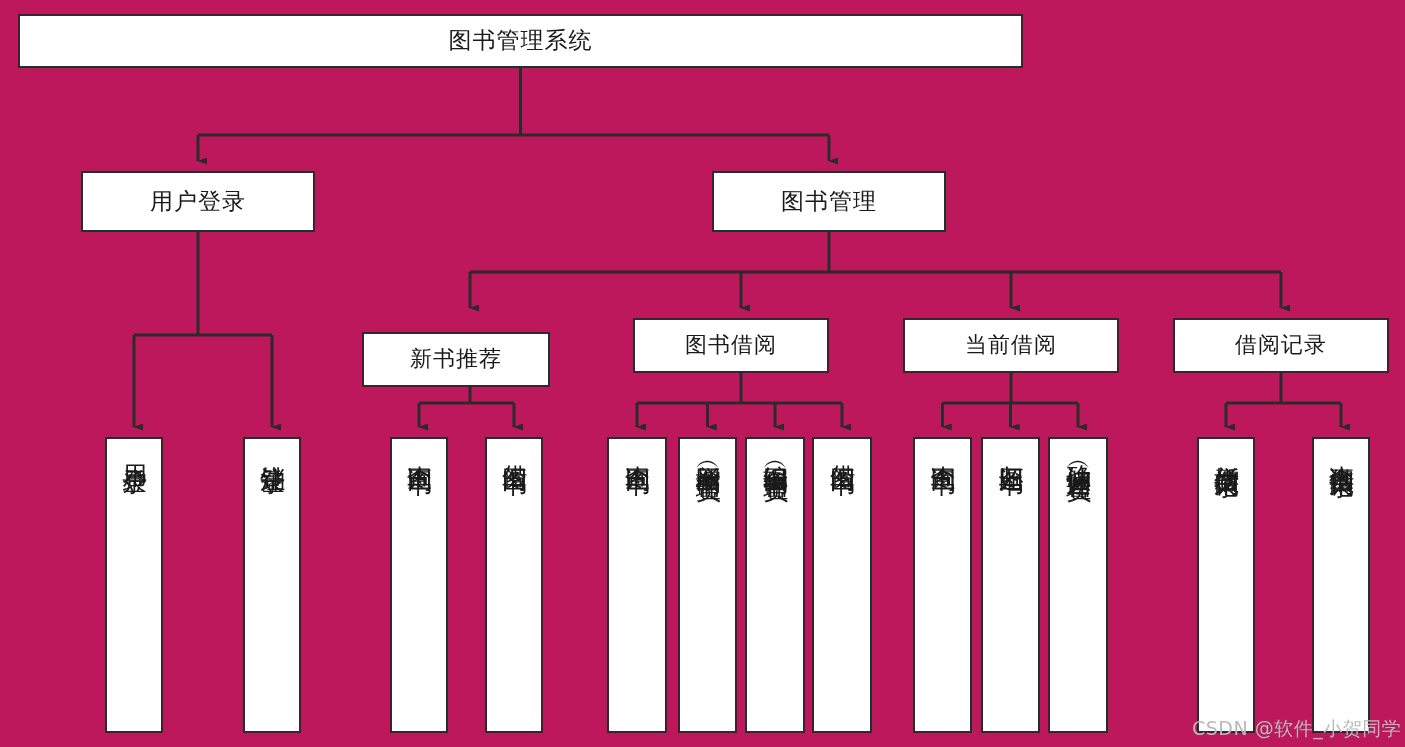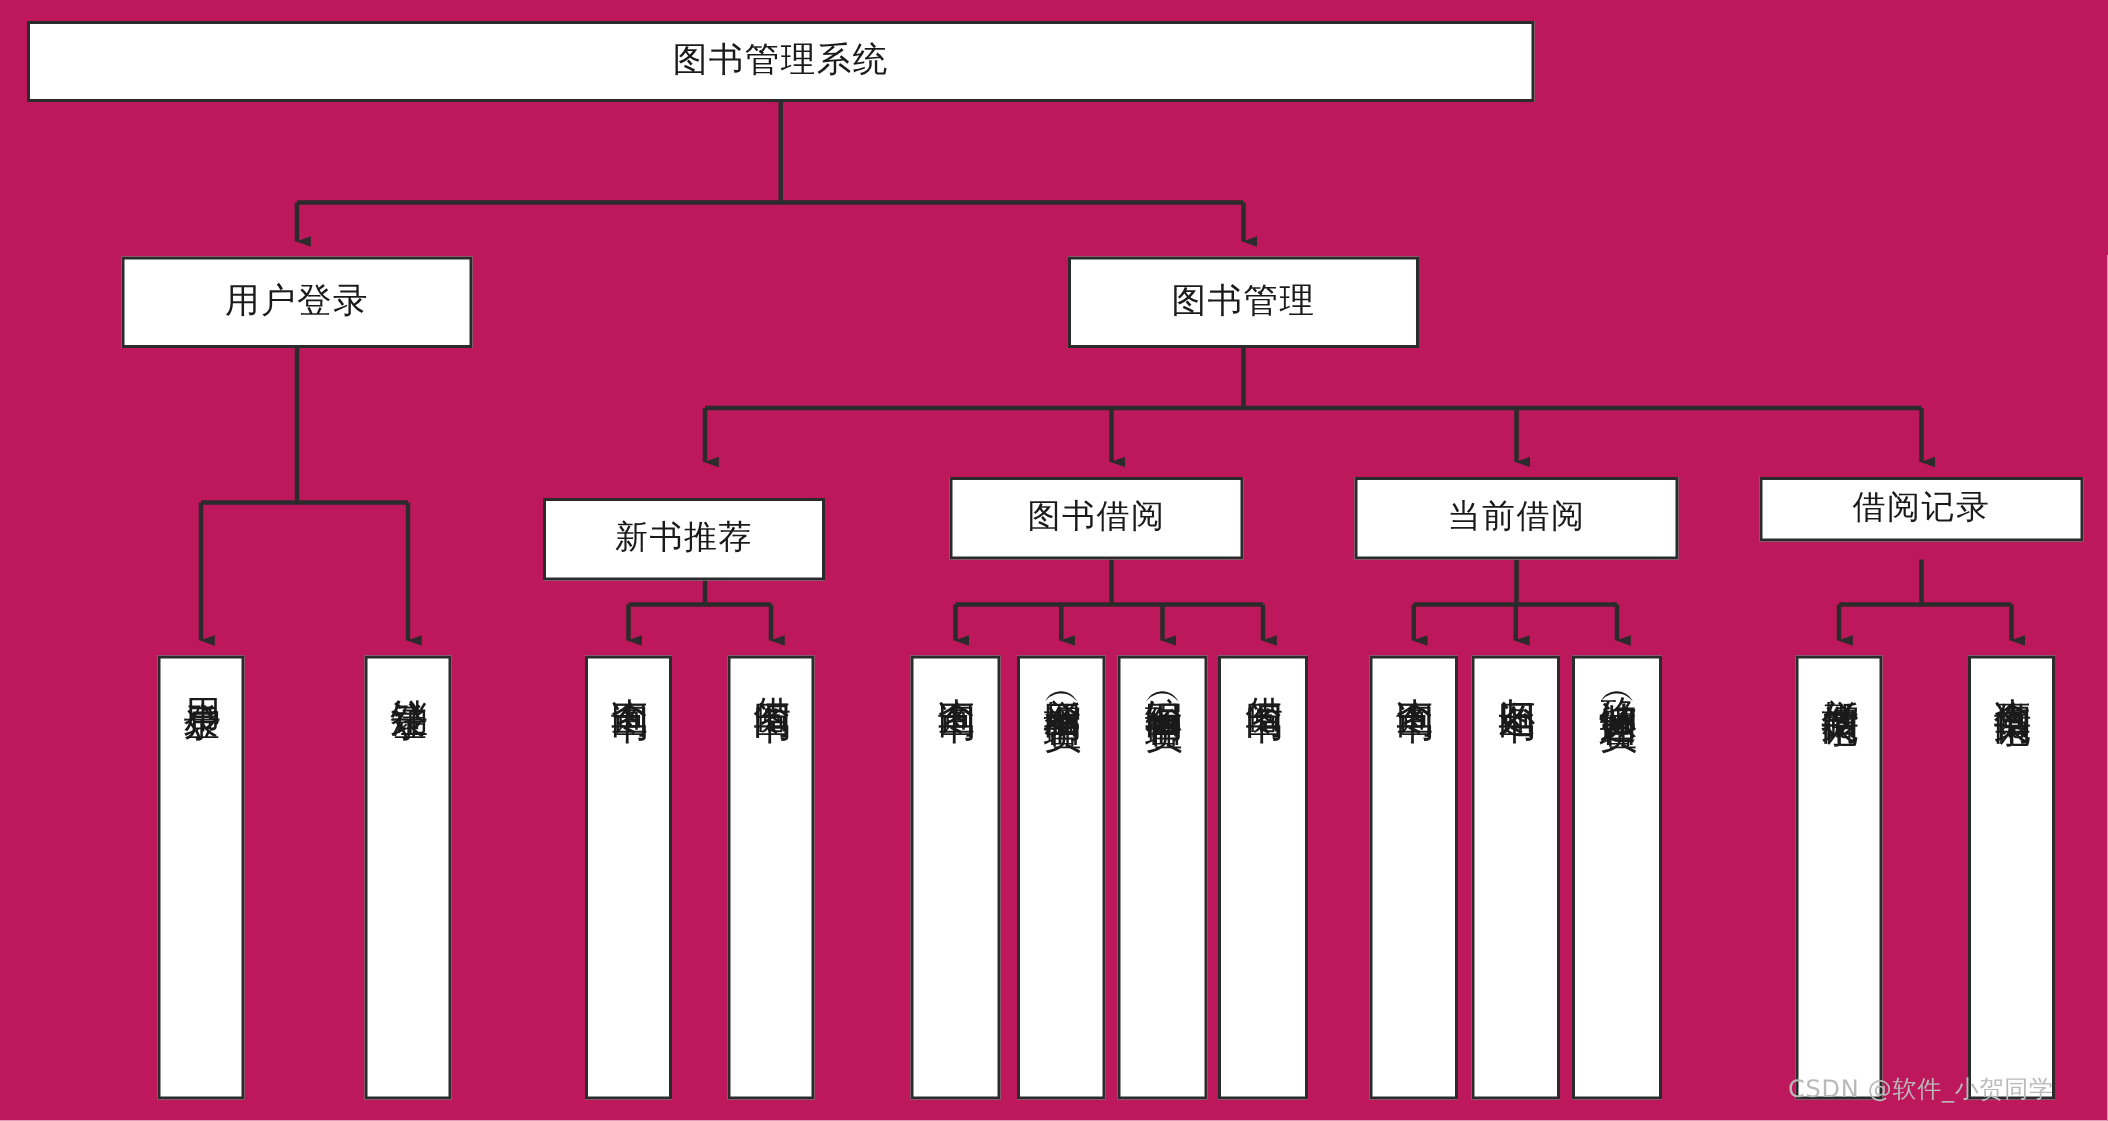--- a/index.html
+++ b/index.html
@@ -52,21 +52,21 @@
     font-size: 25px;
     line-height: 1.06;
     letter-spacing: 2px;
     white-space: nowrap;
   }
   .node.root .node-label { font-size: 23px; }
   .node.level2 .node-label { font-size: 23px; }
   .node.level3 .node-label { font-size: 22px; }
   .watermark {
     position: absolute;
-    font-size: 16px;
+    font-size: 19px;
     color: #b9b9b9;
     white-space: nowrap;
     letter-spacing: 0.5px;
     pointer-events: none;
   }
 </style>
 </head>
 <body>
 
 <div id="diagram-root">
@@ -126,21 +126,21 @@
       </div>
       <div class="node horizontal level3" style="left: 362px; top: 332px; width: 188px; height: 55px;">
         <span class="node-label">新书推荐</span>
       </div>
       <div class="node horizontal level3" style="left: 633px; top: 318px; width: 196px; height: 55px;">
         <span class="node-label">图书借阅</span>
       </div>
       <div class="node horizontal level3" style="left: 903px; top: 318px; width: 216px; height: 55px;">
         <span class="node-label">当前借阅</span>
       </div>
-      <div class="node horizontal level3" style="left: 1173px; top: 318px; width: 216px; height: 43px;">
+      <div class="node horizontal level3" style="left: 1173px; top: 318px; width: 216px; height: 55px;">
         <span class="node-label">借阅记录</span>
       </div>
       <div class="node vertical level4" style="left: 105px; top: 437px; width: 58px; height: 296px;">
         <span class="node-label">用户登录</span>
       </div>
       <div class="node vertical level4" style="left: 243px; top: 437px; width: 58px; height: 296px;">
         <span class="node-label">注销登录</span>
       </div>
       <div class="node vertical level4" style="left: 390px; top: 437px; width: 58px; height: 296px;">
         <span class="node-label">查询图书</span>

